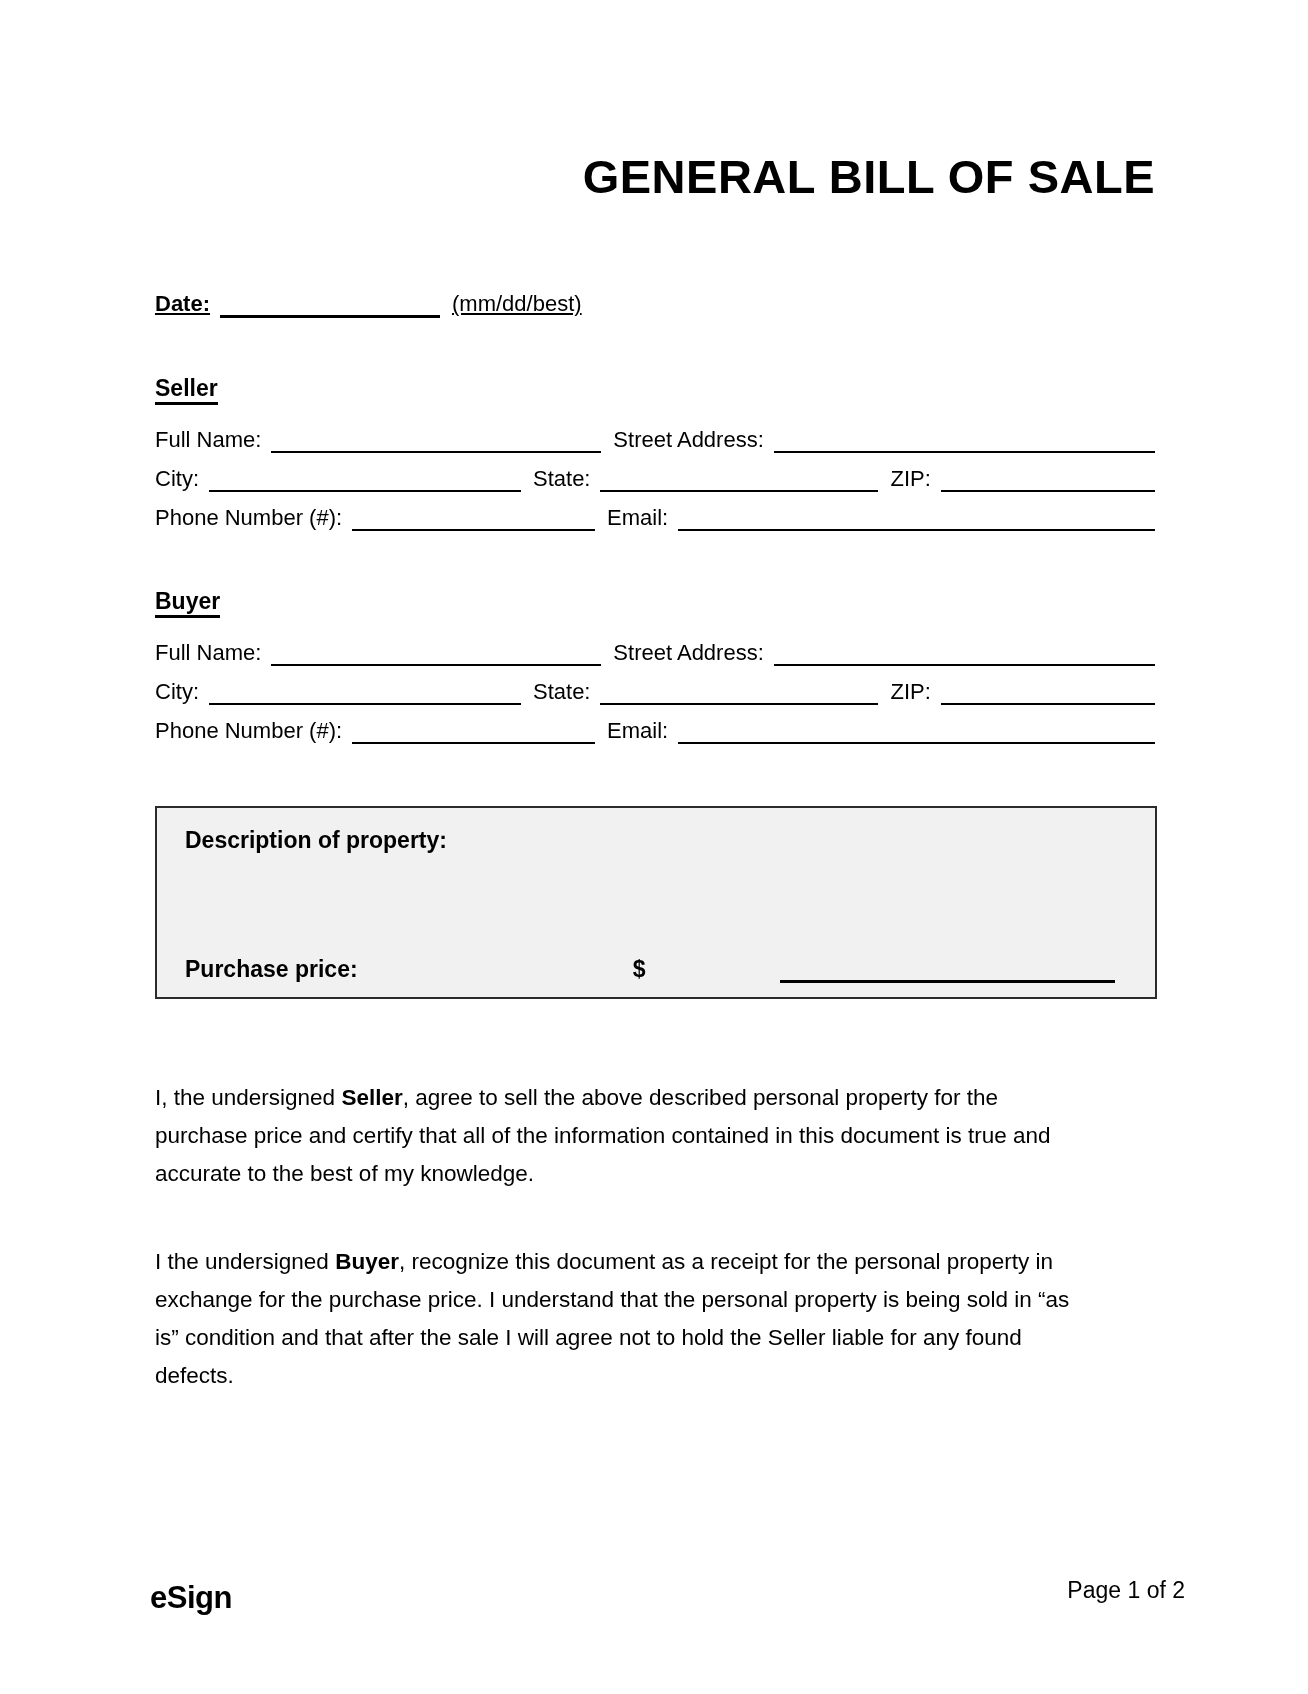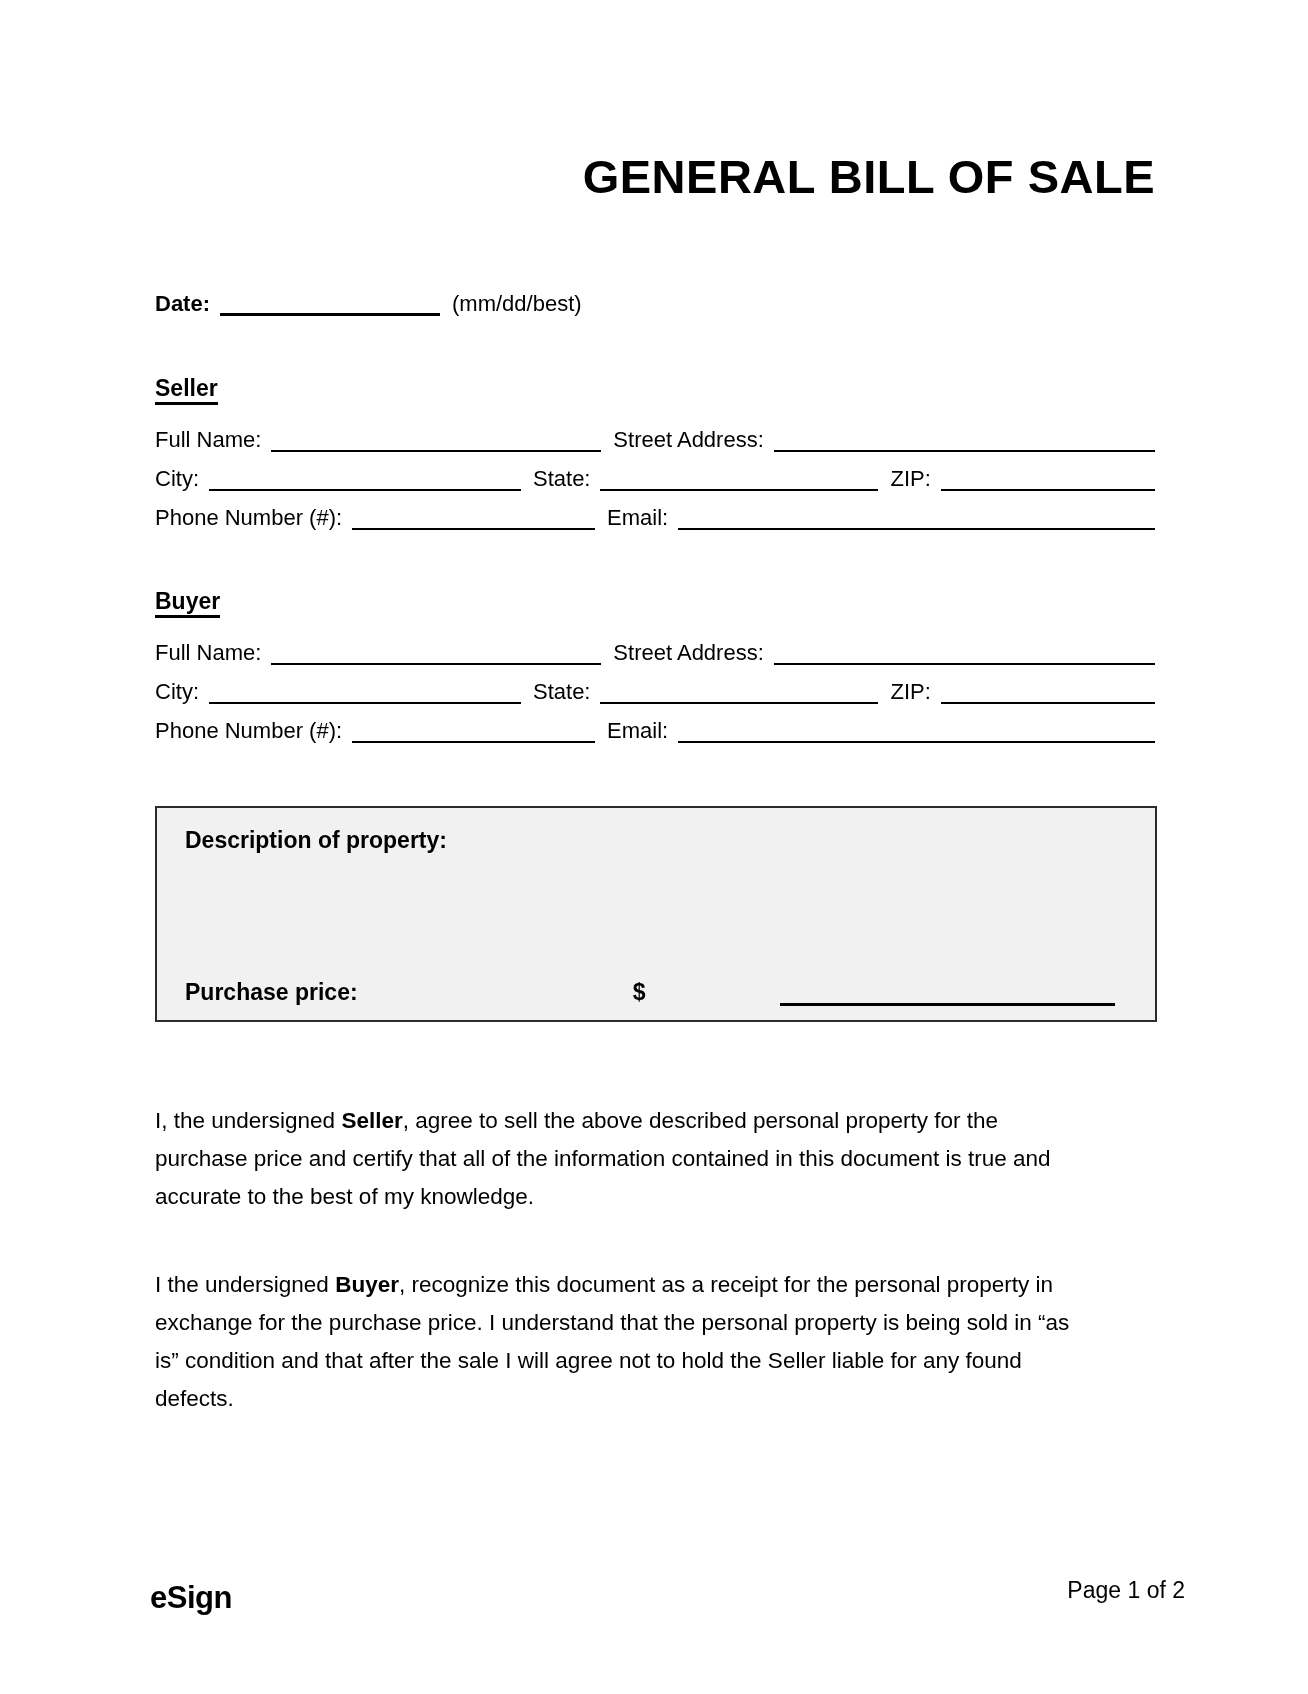--- a/index.html
+++ b/index.html
@@ -19,23 +19,24 @@
     text-align:right;
     font-size:47px;
     line-height:54px;
     font-weight:bold;
     letter-spacing:0.5px;
   }
 
   .date-row {
     margin-top:86px;
     display:flex;
-    align-items:flex-start;
+    align-items:flex-end;
     font-size:22px;
     line-height:28px;
+    text-decoration:underline;
   }
   .date-row .lbl { font-weight:bold; }
   .blank {
     display:inline-block;
     border-bottom:2px solid #000;
     height:26px;
     margin:0 12px 0 10px;
     flex:0 0 auto;
   }
   .blank.bold-line { border-bottom-width:3px; }
@@ -49,37 +50,37 @@
     line-height:28px;
     font-weight:bold;
   }
   .sec-heading span {
     border-bottom:3px solid #000;
     padding-bottom:1px;
   }
 
   .frow {
     display:flex;
-    align-items:flex-start;
+    align-items:center;
     font-size:22px;
     line-height:27px;
     margin-top:12px;
     white-space:nowrap;
   }
   .frow.first { margin-top:24px; }
 
   .w-name   { width:330px; }
   .w-city   { width:312px; }
   .w-state  { width:278px; }
   .w-phone  { width:243px; }
 
   .desc-box {
     margin-top:62px;
     width:1002px;
-    height:216px;
+    height:193px;
     background:#f1f1f1;
     border:2px solid #2b2b2b;
     padding:18px 28px 14px 28px;
     display:flex;
     flex-direction:column;
   }
   .desc-label { font-size:23px; font-weight:bold; line-height:28px; }
   .desc-area { flex:1 1 auto; }
   .price-row {
     display:flex;

